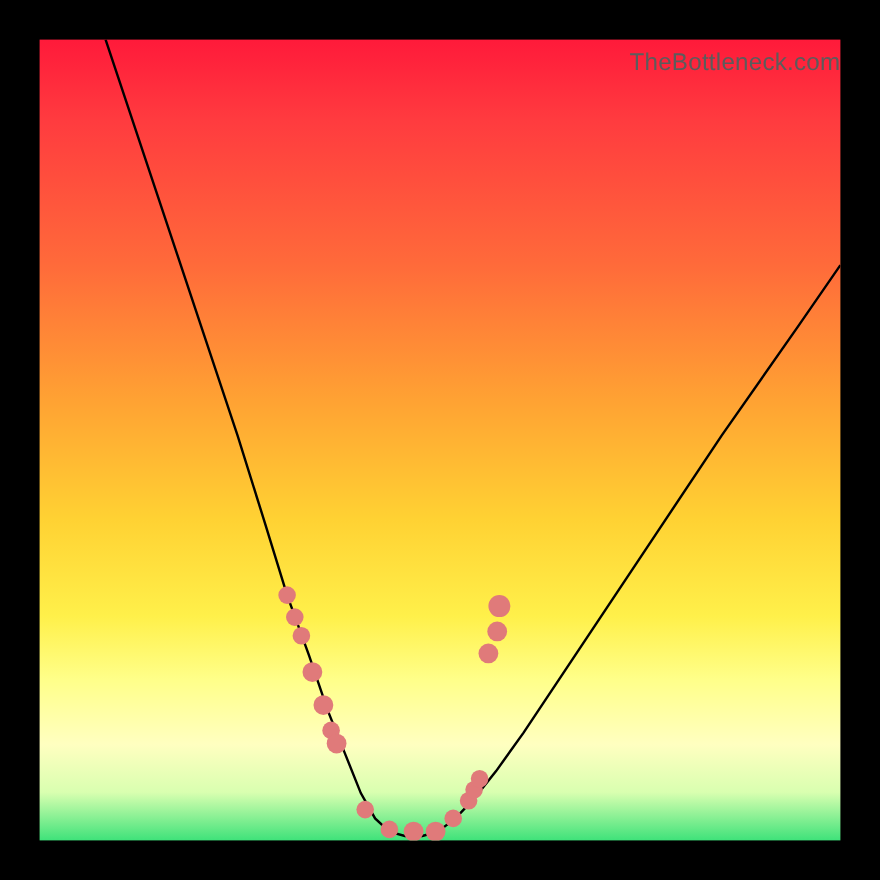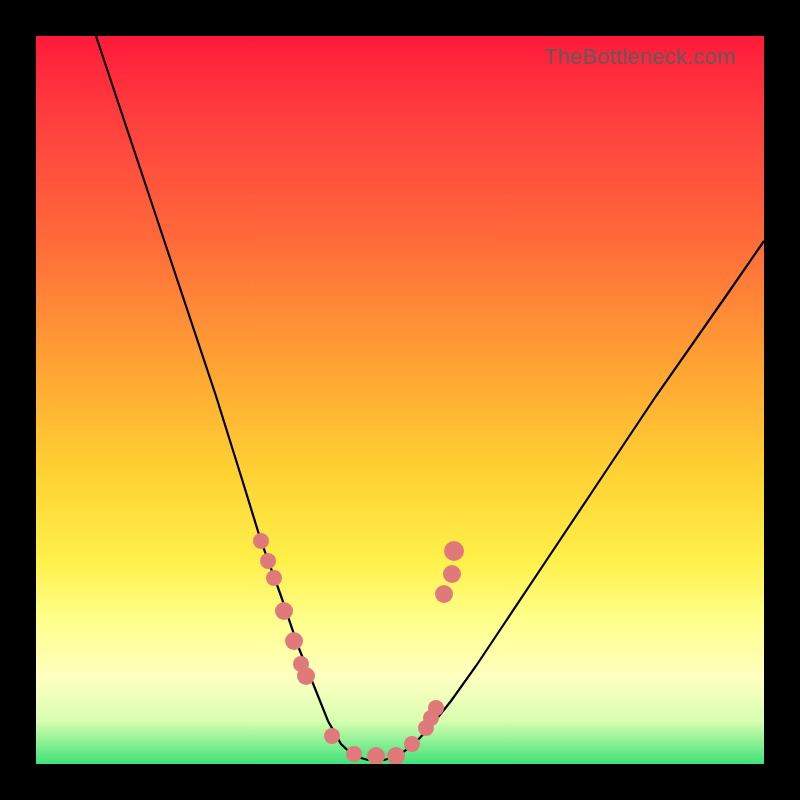--- a/index.html
+++ b/index.html
@@ -33,21 +33,21 @@
       #fff04a 72%,
       #ffff8a 80%,
       #ffffc0 88%,
       #d9ffb0 94%,
       #3fe27a 100%
     );
   }
   .watermark {
     position: absolute;
     top: 8px;
-    right: 28px;
+    right: 0;
     color: #5c5c5c;
     font-size: 22px;
     font-weight: 400;
     letter-spacing: 0.2px;
     user-select: none;
     text-align: center;
   }
   svg.overlay {
     position: absolute;
     left: 0;

